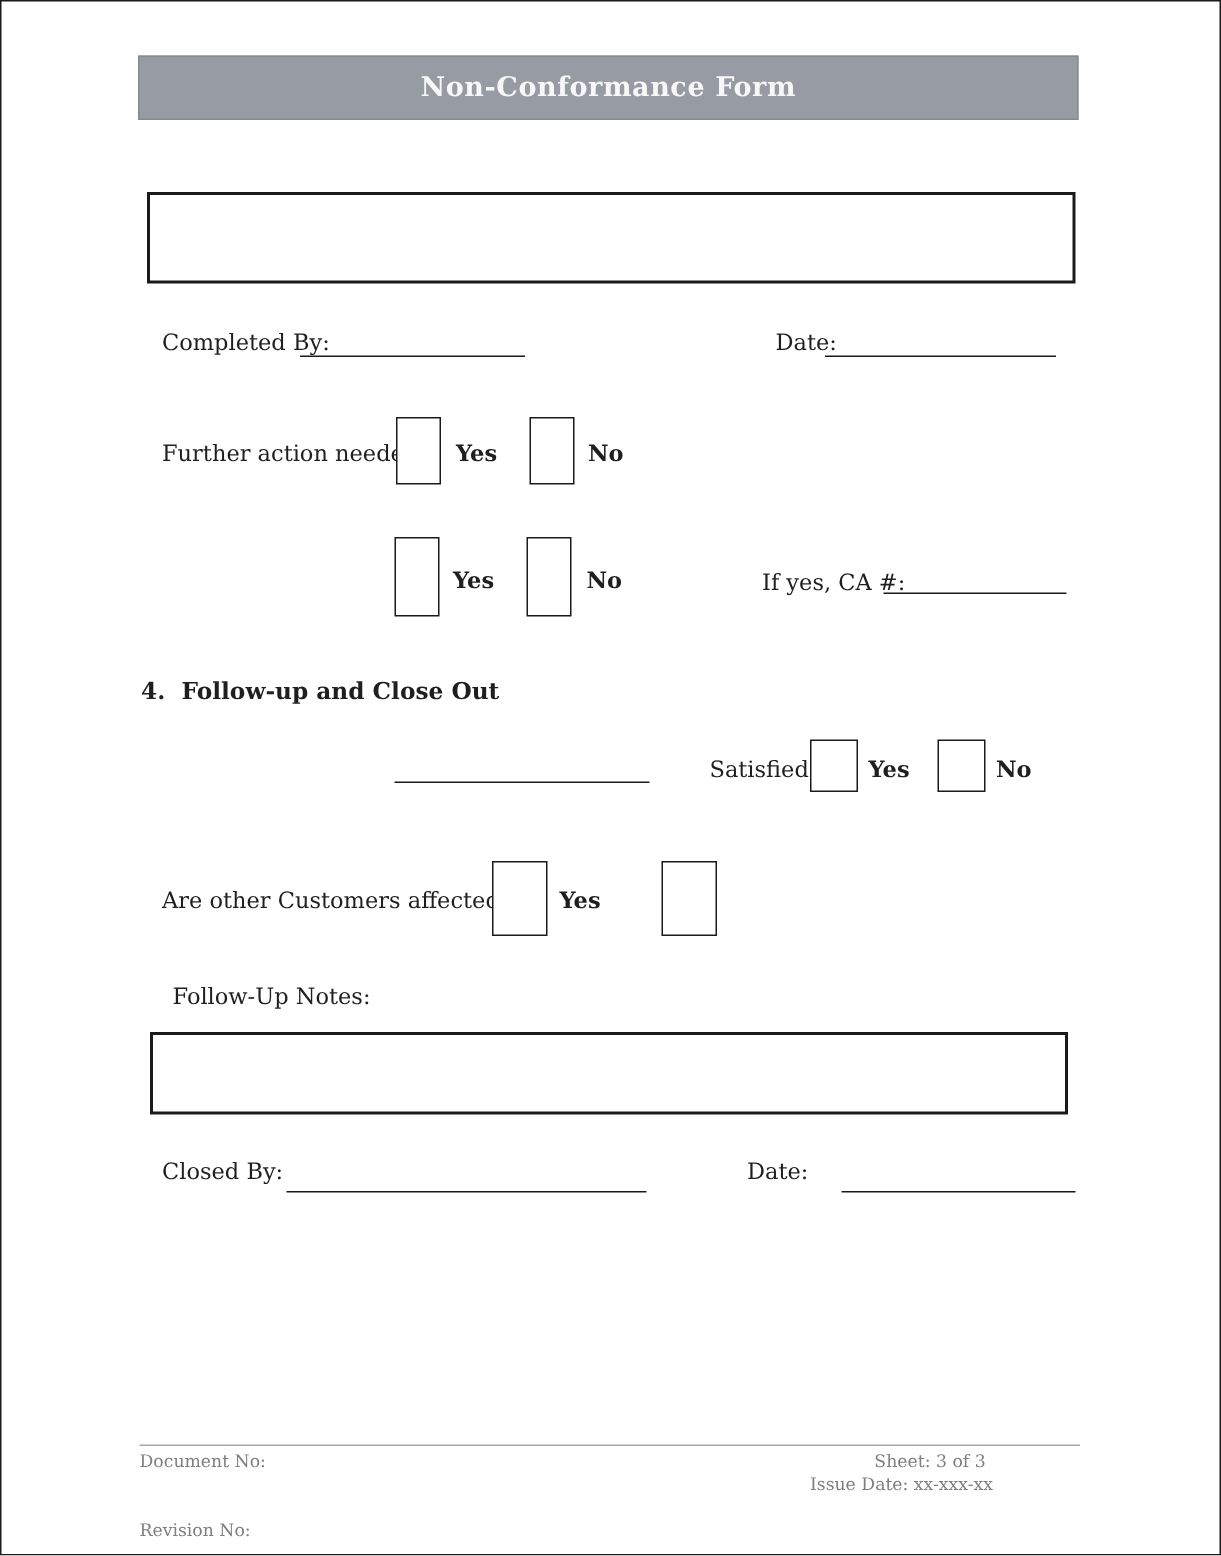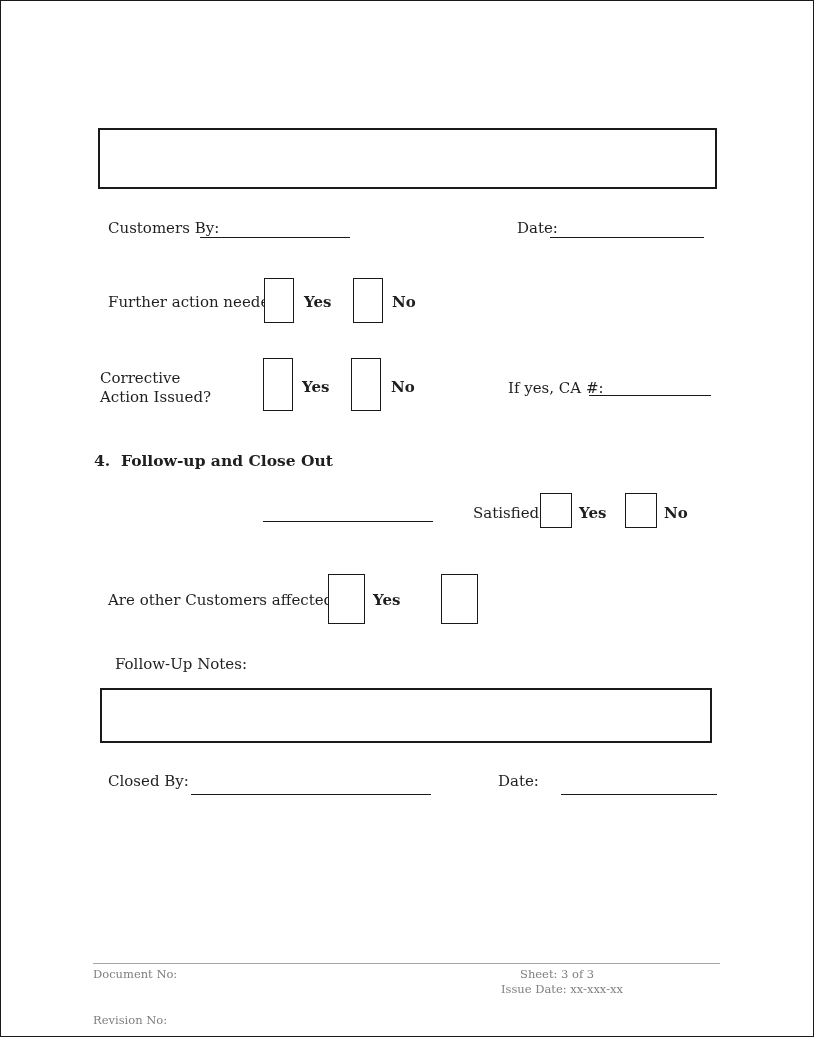--- a/index.html
+++ b/index.html
@@ -24,42 +24,44 @@
     display:flex;align-items:center;justify-content:center;
   }
   .hdrtitle{
     color:#f7f7f7;font-size:18px;font-weight:bold;letter-spacing:0.4px;
   }
   .bigbox{border:2px solid #1a1a1a;background:#ffffff;box-sizing:border-box;}
   .cbx{border:1.5px solid #1a1a1a;background:#ffffff;box-sizing:border-box;}
   .uline{border-bottom:1.5px solid #1a1a1a;height:0;}
   .foot-line{border-top:1px solid #a6a6a6;height:0;}
   .foot-txt{font-size:11.5px;color:#7f7f7f;line-height:1.3;white-space:nowrap;}
-  .right{text-align:left;}
+  .right{text-align:center;}
 </style>
 </head>
 <body>
 
 <div class="page">
 
+  <div class="abs hdrbar">
+    <span class="hdrtitle">Non-Conformance Form</span>
+  </div>
 
   <div class="abs bigbox" style="left:97px;top:127px;width:619px;height:61px;"></div>
 
-  <div class="abs lbl" style="left:107px;top:218px;">Customers By:</div>
+  <div class="abs lbl" style="left:107px;top:218px;">Completed By:</div>
   <div class="abs uline" style="left:199px;top:236px;width:150px;"></div>
   <div class="abs lbl" style="left:516px;top:218px;">Date:</div>
   <div class="abs uline" style="left:549px;top:236px;width:154px;"></div>
 
   <div class="abs lbl" style="left:107px;top:292px;">Further action needed?</div>
   <div class="abs cbx" style="left:263px;top:277px;width:30px;height:45px;"></div>
   <div class="abs lbl bold" style="left:303px;top:292px;">Yes</div>
   <div class="abs cbx" style="left:352px;top:277px;width:30px;height:45px;"></div>
   <div class="abs lbl bold" style="left:391px;top:292px;">No</div>
 
-  <div class="abs lbl wrap" style="left:99px;top:368px;width:125px;">Corrective Action Issued?</div>
   <div class="abs cbx" style="left:262px;top:357px;width:30px;height:53px;"></div>
   <div class="abs lbl bold" style="left:301px;top:377px;">Yes</div>
   <div class="abs cbx" style="left:350px;top:357px;width:30px;height:53px;"></div>
   <div class="abs lbl bold" style="left:390px;top:377px;">No</div>
   <div class="abs lbl" style="left:507px;top:378px;">If yes, CA #:</div>
   <div class="abs uline" style="left:588px;top:394px;width:122px;"></div>
 
   <div class="abs lbl bold" style="left:93px;top:450px;font-size:15.5px;white-space:pre;">4.  Follow-up and Close Out</div>
 
   <div class="abs uline" style="left:262px;top:520px;width:170px;"></div>

